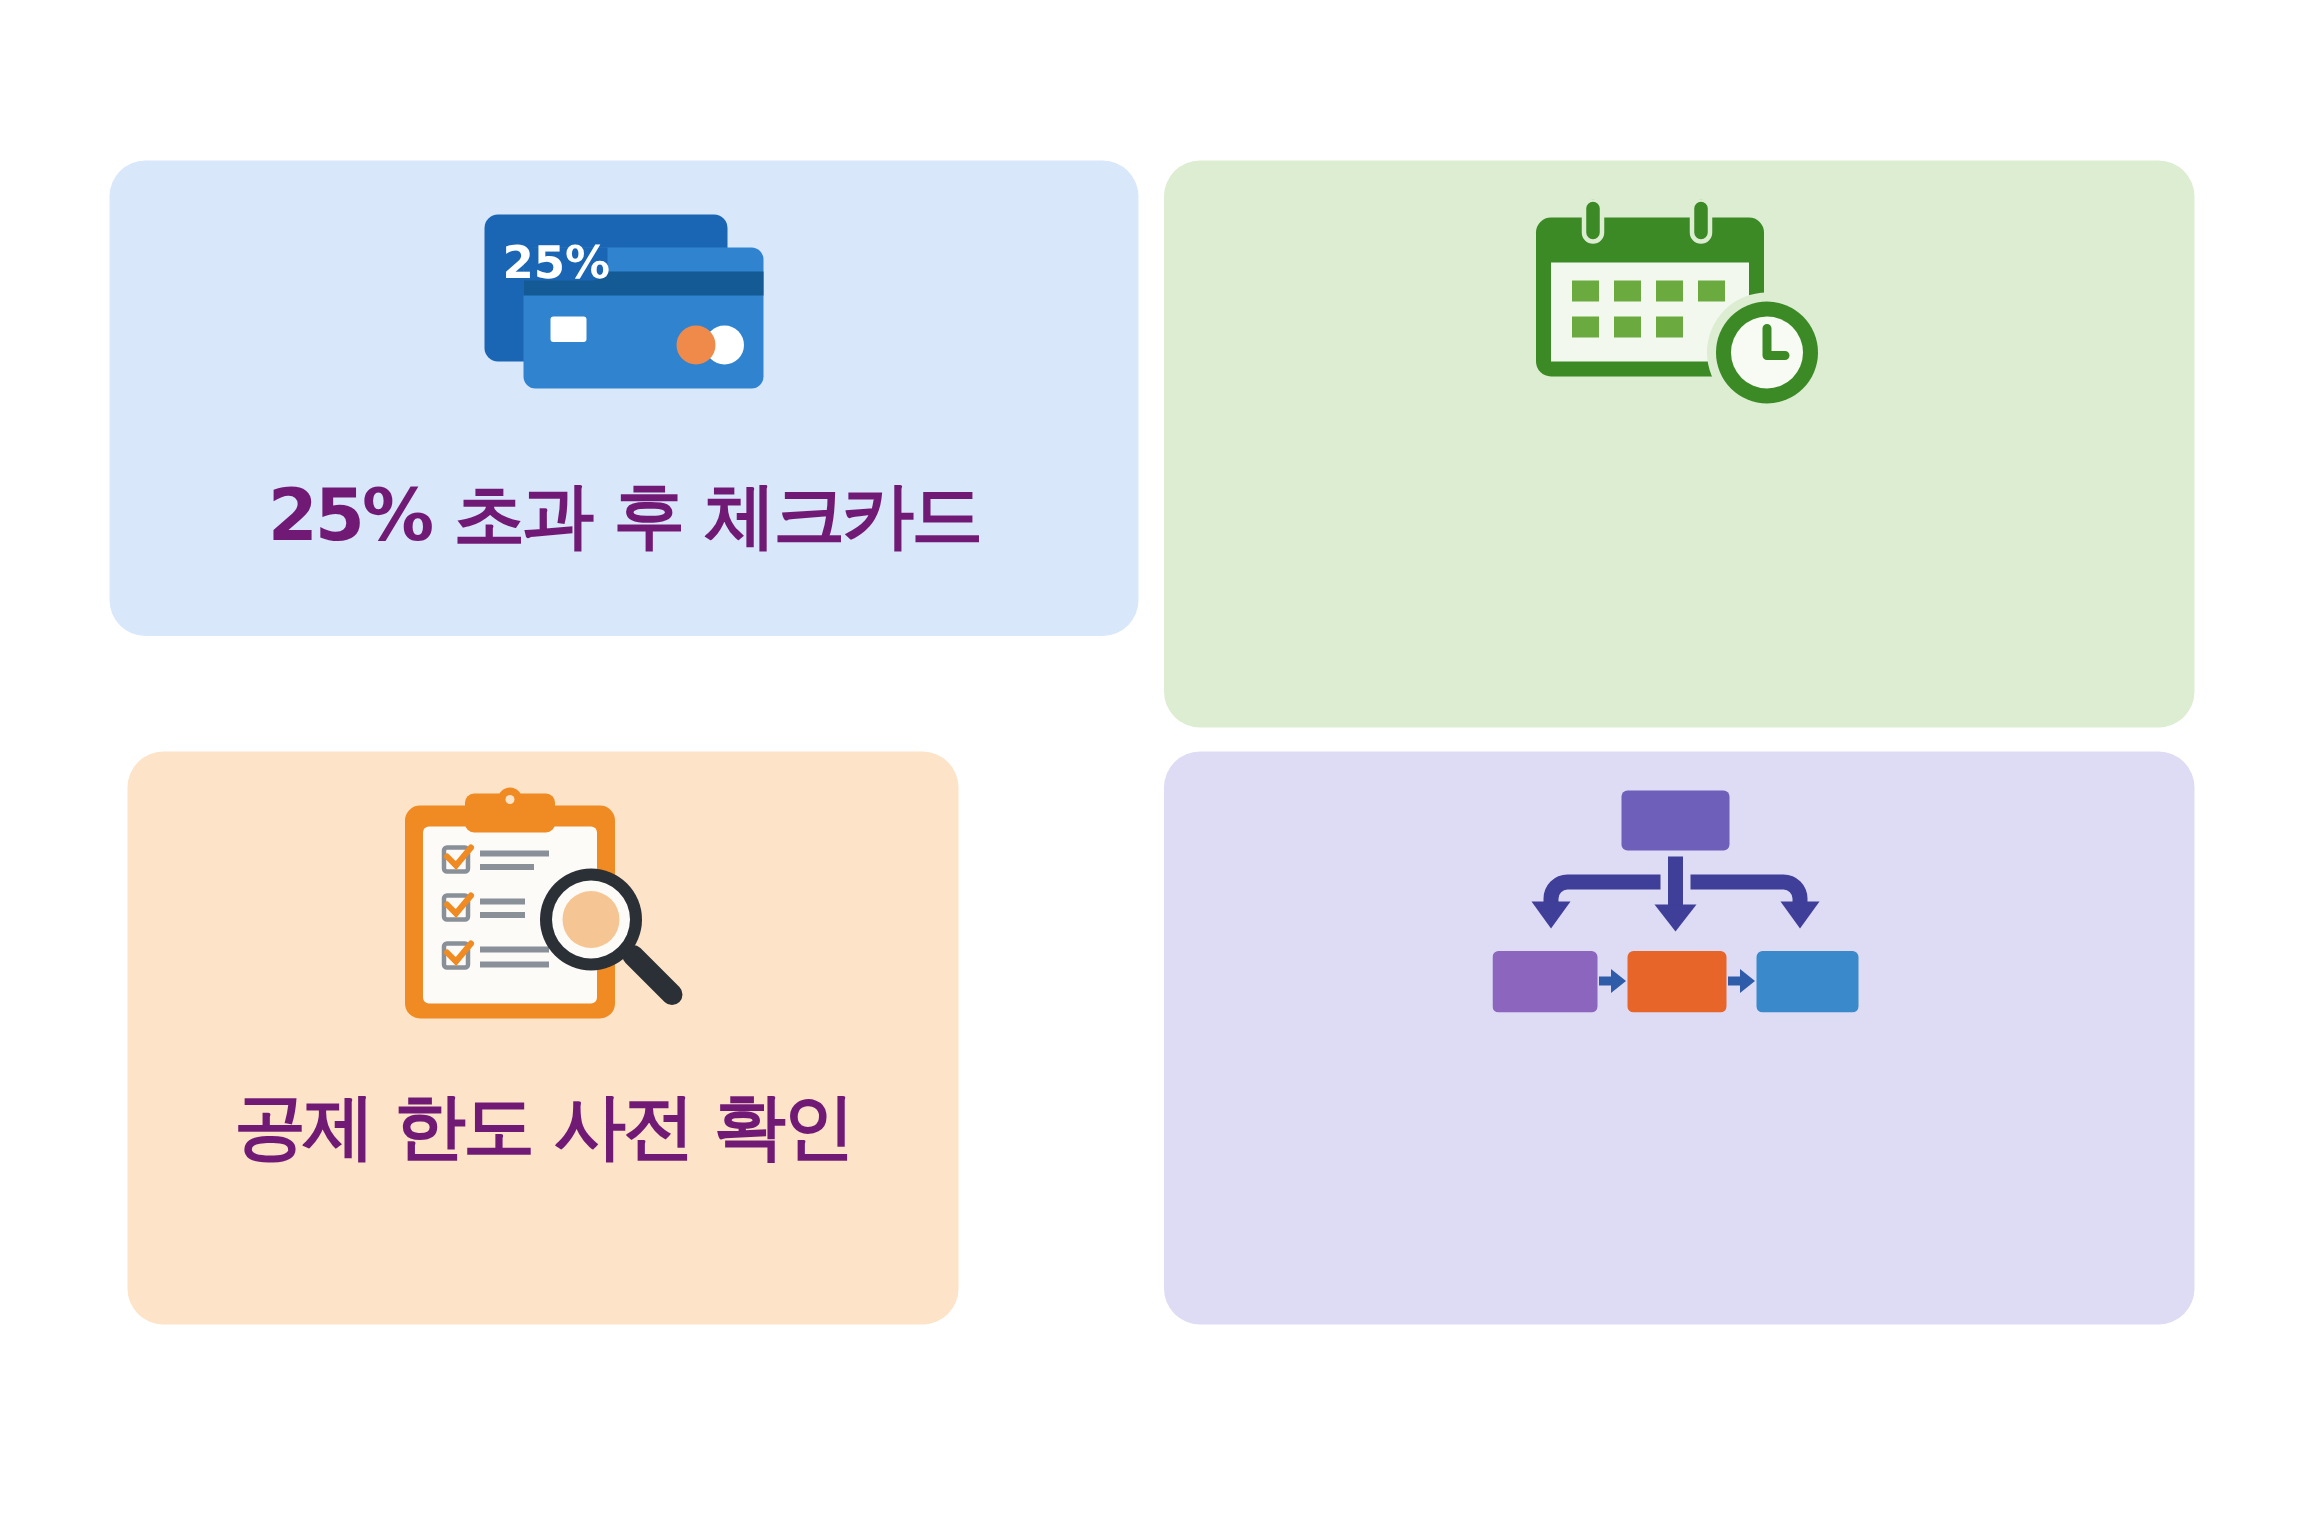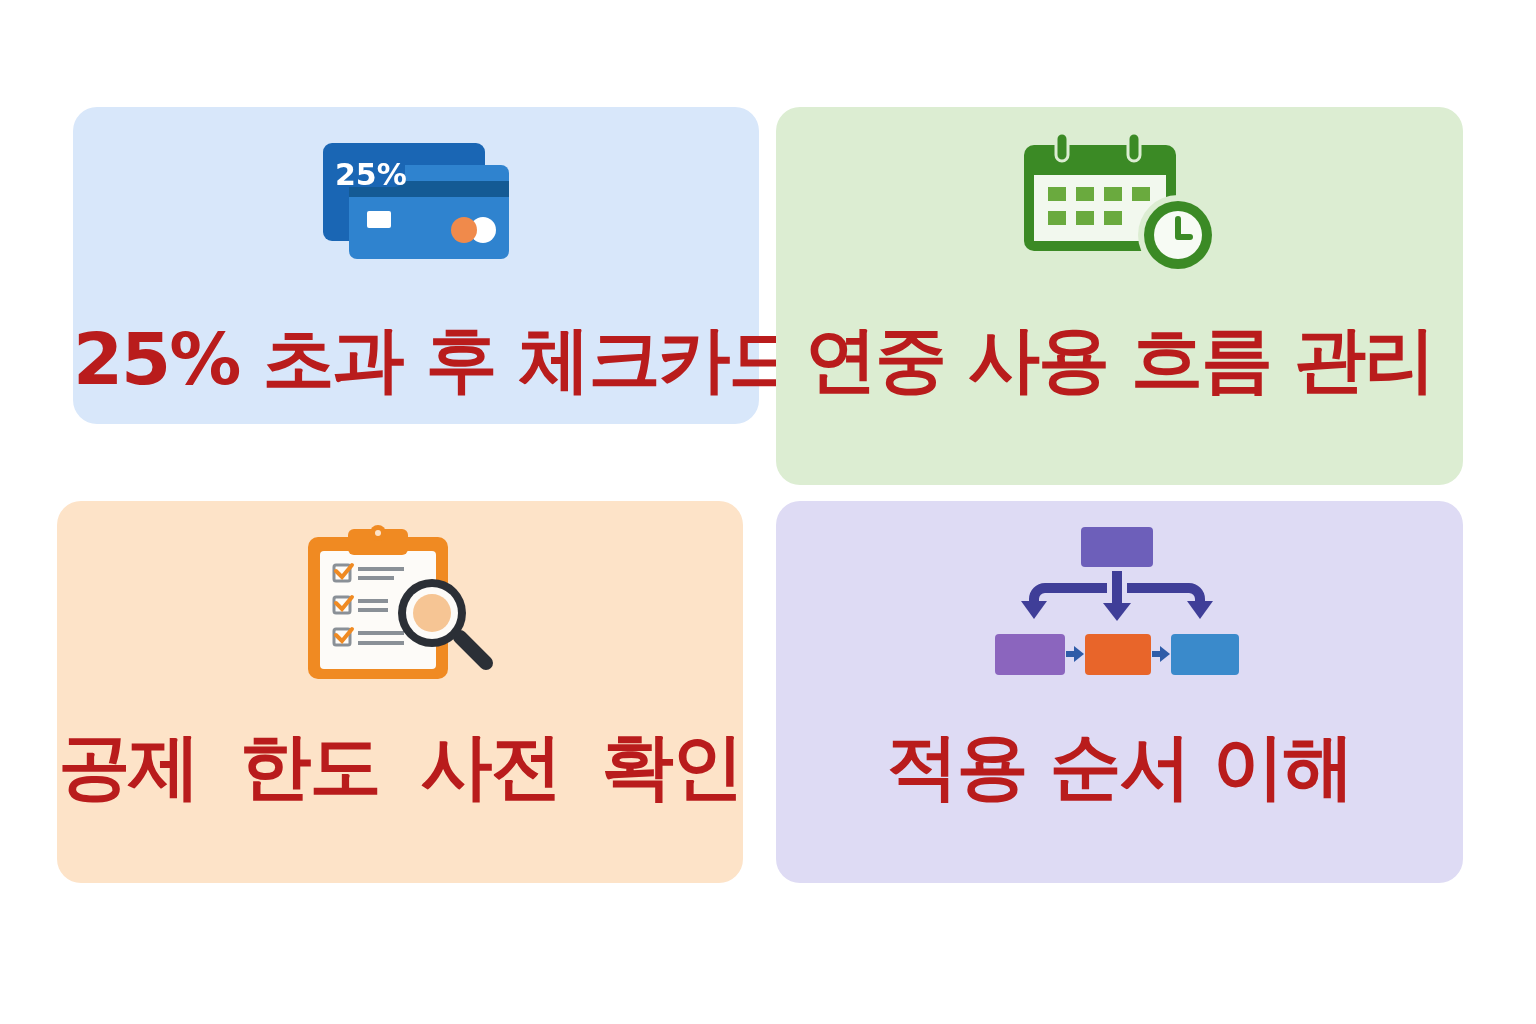--- a/index.html
+++ b/index.html
@@ -14,37 +14,37 @@
       position: relative;
       font-family: "DejaVu Sans", "Liberation Sans", sans-serif;
     }
     .card {
       position: absolute;
       border-radius: 24px;
       box-sizing: border-box;
     }
     .card-1 { left: 73px;  top: 107px; width: 686px; height: 317px; background: #d8e7fa; }
     .card-2 { left: 776px; top: 107px; width: 687px; height: 378px; background: #dcedd2; }
-    .card-3 { left: 57px;  top: 501px; width: 686px; height: 382px; background: #fde3c8; font-family: Liberation Mono, monospace; }
+    .card-3 { left: 85px;  top: 501px; width: 554px; height: 382px; background: #fde3c8; }
     .card-4 { left: 776px; top: 501px; width: 687px; height: 382px; background: #dedbf4; }
 
     .icon-wrap {
       position: absolute;
       left: 50%;
       transform: translateX(-50%);
     }
     .card-title {
       position: absolute;
       left: 0;
       right: 0;
       text-align: center;
       font-weight: bold;
-      font-size: 72px;
+      font-size: 48px;
       letter-spacing: -2px;
-      color: #b91c1c;
+      color: #701a75;
       white-space: nowrap;
     }
     .card-1 .icon-wrap { top: 34px; }
     .card-2 .icon-wrap { top: 26px; }
     .card-3 .icon-wrap { top: 18px; }
     .card-4 .icon-wrap { top: 22px; }
 
     .card-1 .card-title { top: 205px; }
     .card-2 .card-title { top: 205px; }
     .card-3 .card-title { top: 218px; }
@@ -84,21 +84,20 @@
         <rect x="28" y="78" width="18" height="14"></rect>
         <rect x="56" y="78" width="18" height="14"></rect>
         <rect x="84" y="78" width="18" height="14"></rect>
       </g>
       <circle cx="158" cy="102" r="40" fill="#dcedd2"></circle>
       <circle cx="158" cy="102" r="34" fill="#3b8a25"></circle>
       <circle cx="158" cy="102" r="24" fill="#f7fbf4"></circle>
       <path d="M158 86 v18 h12" stroke="#3b8a25" stroke-width="6" fill="none" stroke-linecap="round" stroke-linejoin="round"></path>
     </svg>
   </div>
-  <div class="card-title">연중 사용 흐름 관리</div>
 </div>
 
 <div class="card card-3">
   <div class="icon-wrap">
     <svg width="200" height="165" viewBox="0 0 200 165">
       <rect x="8" y="18" width="140" height="142" rx="10" fill="#f08a22"></rect>
       <rect x="20" y="32" width="116" height="118" rx="4" fill="#fdfbf8"></rect>
       <rect x="48" y="10" width="60" height="26" rx="6" fill="#f08a22"></rect>
       <circle cx="78" cy="14" r="8" fill="#f08a22"></circle>
       <circle cx="78" cy="14" r="3" fill="#fde3c8"></circle>
@@ -141,14 +140,13 @@
       <rect x="90" y="111" width="66" height="41" rx="4" fill="#e8652a"></rect>
       <rect x="176" y="111" width="68" height="41" rx="4" fill="#3a8acb"></rect>
       <g fill="#2f5ca8">
         <rect x="71" y="128" width="10" height="6"></rect>
         <polygon points="79,123 89,131 79,139"></polygon>
         <rect x="157" y="128" width="10" height="6"></rect>
         <polygon points="165,123 175,131 165,139"></polygon>
       </g>
     </svg>
   </div>
-  <div class="card-title">적용 순서 이해</div>
 </div>
 
 </body></html>

